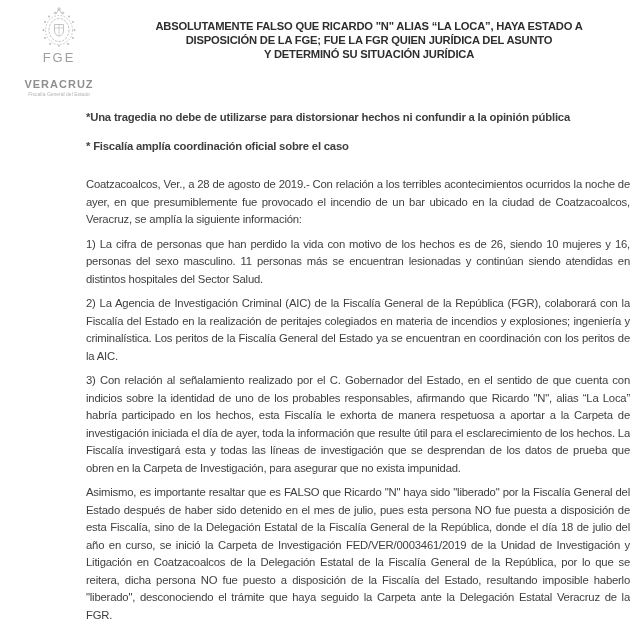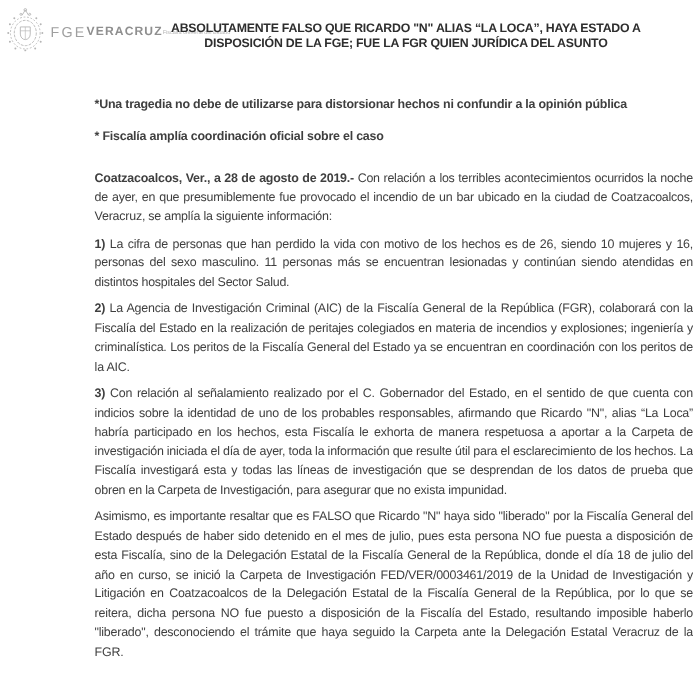--- a/index.html
+++ b/index.html
@@ -14,37 +14,38 @@
   .header {
     display: flex;
     align-items: flex-start;
     padding-top: 7px;
     margin-bottom: 12px;
     min-height: 68px;
   }
   .logo {
     width: 118px;
     display: flex;
+    flex-direction: column;
     align-items: center;
     line-height: 1;
     flex-shrink: 0;
     text-align: center;
   }
   .logo-acronym {
     font-size: 13px;
     color: #9f9f9f;
     letter-spacing: 2px;
     margin-top: 1px;
   }
   .logo-state {
     font-size: 11px;
     font-weight: bold;
     color: #8f8f8f;
     letter-spacing: 1px;
-    margin-top: 1px;
+    margin-top: 15px;
   }
   .logo-tagline {
     font-size: 5px;
     color: #b5b5b5;
     margin-top: 2px;
     white-space: nowrap;
   }
   .title {
     flex: 1;
     text-align: center;
@@ -60,21 +61,21 @@
     margin: 0 0 0 86px;
     text-align: justify;
     font-size: 11.3px;
     line-height: 17.5px;
     letter-spacing: -0.2px;
     color: #3f3f3f;
   }
   .highlight { font-weight: bold; margin: 0 0 11px 0; }
   .highlight-2 { margin-bottom: 21px; }
   .para { margin: 0 0 7px 0; }
-  .lead { font-weight: bold; }
+  .lead { font-weight: normal; }
 </style>
 </head>
 <body>
 
 <div class="page">
 
   <div class="header">
 
     <div class="logo">
       <span>
@@ -105,20 +106,21 @@
         </svg>
       </span>
       <div class="logo-acronym">FGE</div>
       <div class="logo-state">VERACRUZ</div>
       <div class="logo-tagline">Fiscalía General del Estado</div>
     </div>
 
     <div class="title">
       <div>ABSOLUTAMENTE FALSO QUE RICARDO "N" ALIAS “LA LOCA”, HAYA ESTADO A</div>
       <div>DISPOSICIÓN DE LA FGE; FUE LA FGR QUIEN JURÍDICA DEL ASUNTO</div>
+      <div>Y DETERMINÓ SU SITUACIÓN JURÍDICA</div>
     </div>
 
   </div>
 
   <div class="content">
 
     <p class="highlight">*Una tragedia no debe de utilizarse para distorsionar hechos ni confundir a la opinión pública</p>
 
     <p class="highlight highlight-2">* Fiscalía amplía coordinación oficial sobre el caso</p>
 

